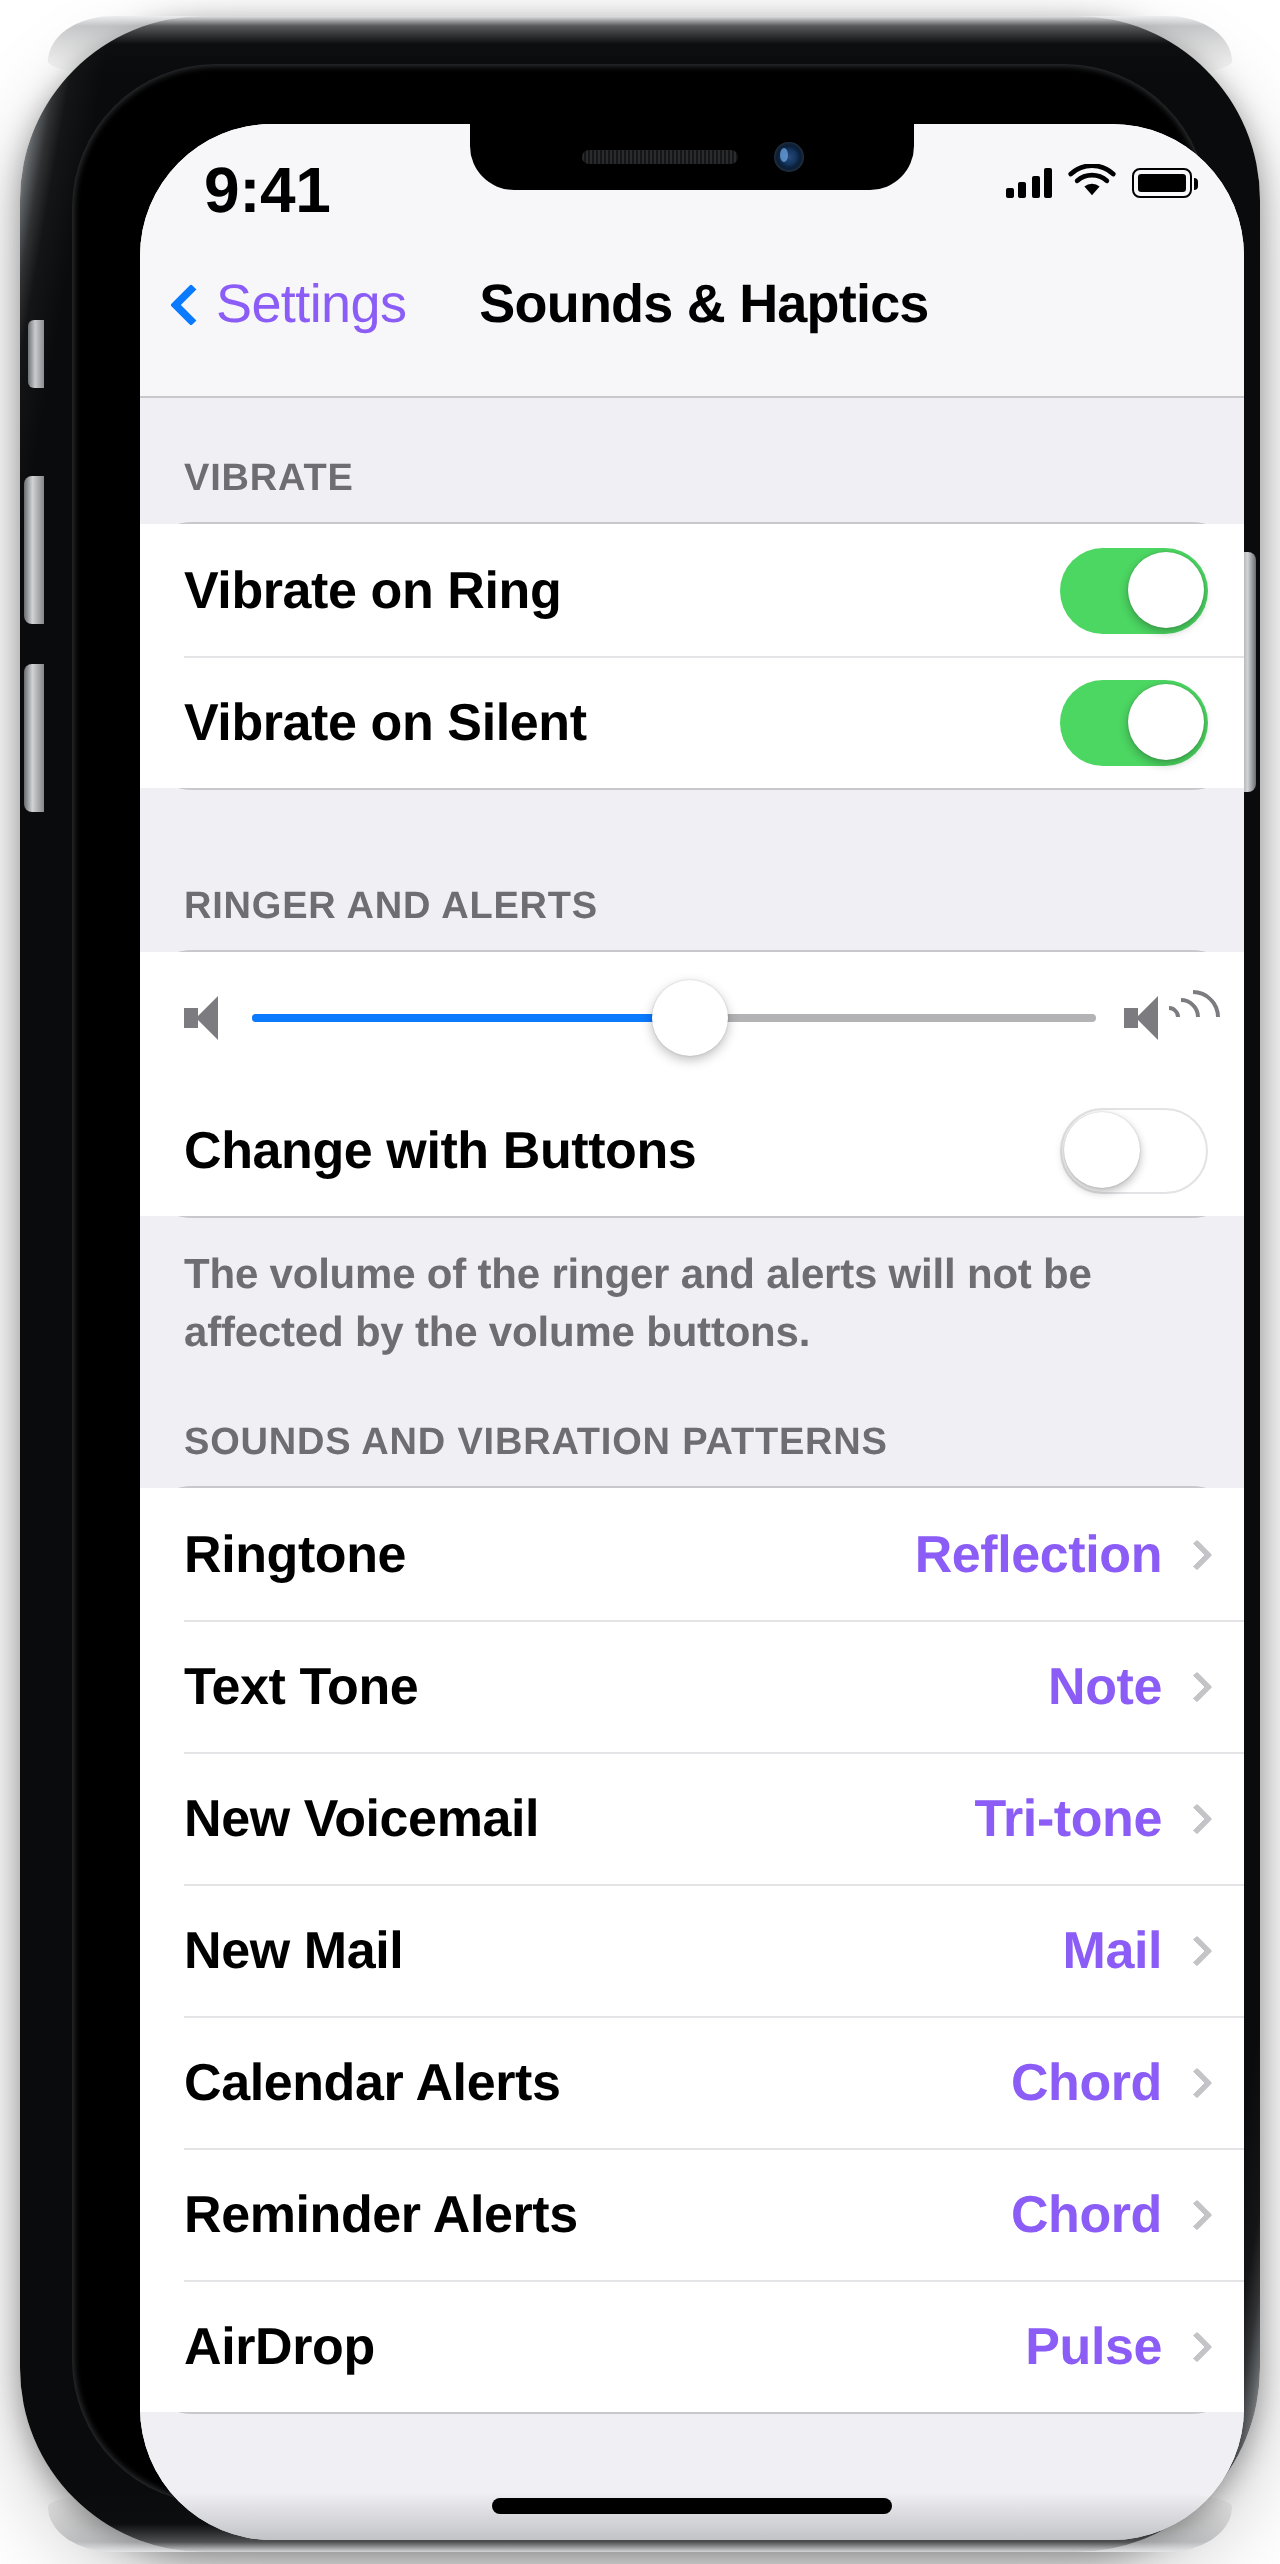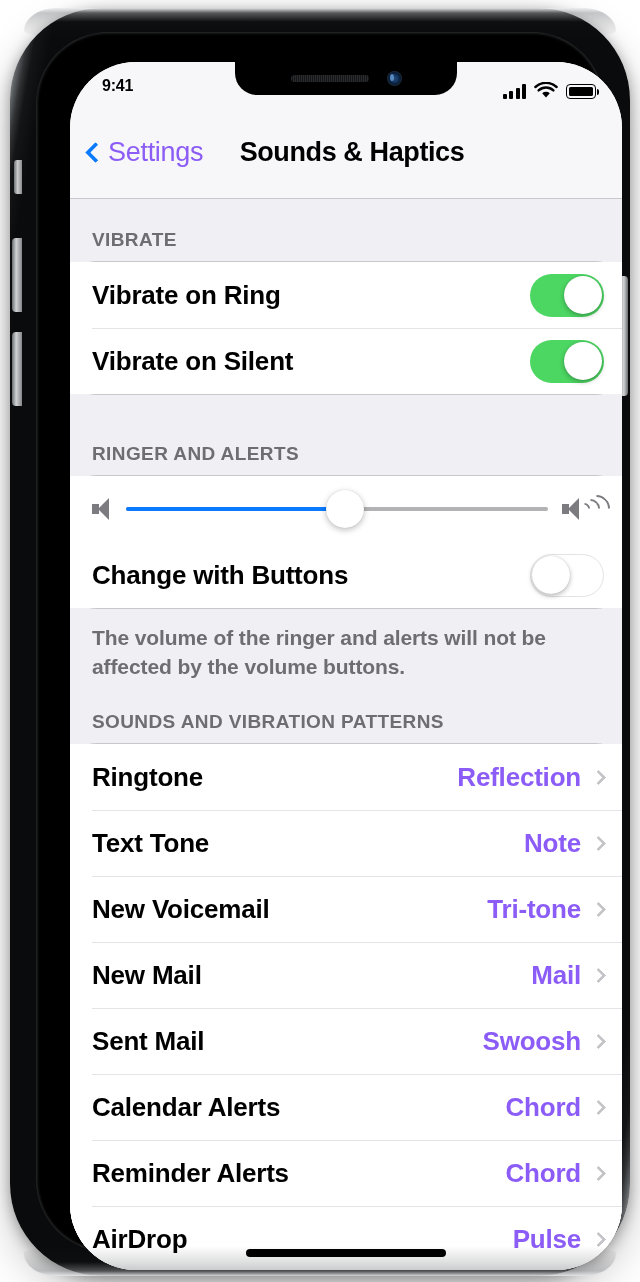--- a/index.html
+++ b/index.html
@@ -167,21 +167,21 @@
     height: 44px;
     background: #f7f7f9;
     display: flex;
     align-items: center;
     z-index: 30;
   }
   .status-time {
     position: absolute;
     left: 32px;
     top: 15px;
-    font-size: 16px;
+    font-size: 32px;
     font-weight: bold;
     color: #000;
     letter-spacing: -0.2px;
   }
   .status-right {
     position: absolute;
     right: 26px;
     top: 17px;
     display: flex;
     align-items: flex-end;
@@ -571,25 +571,20 @@
                 <span class="row-label">New Voicemail</span>
                 <span class="row-value">Tri-tone</span>
                 <div class="chev-right"></div>
               </div>
               <div class="row">
                 <span class="row-label">New Mail</span>
                 <span class="row-value">Mail</span>
                 <div class="chev-right"></div>
               </div>
               <div class="row">
-                <span class="row-label">Sent Mail</span>
-                <span class="row-value">Swoosh</span>
-                <div class="chev-right"></div>
-              </div>
-              <div class="row">
                 <span class="row-label">Calendar Alerts</span>
                 <span class="row-value">Chord</span>
                 <div class="chev-right"></div>
               </div>
               <div class="row">
                 <span class="row-label">Reminder Alerts</span>
                 <span class="row-value">Chord</span>
                 <div class="chev-right"></div>
               </div>
               <div class="row">

